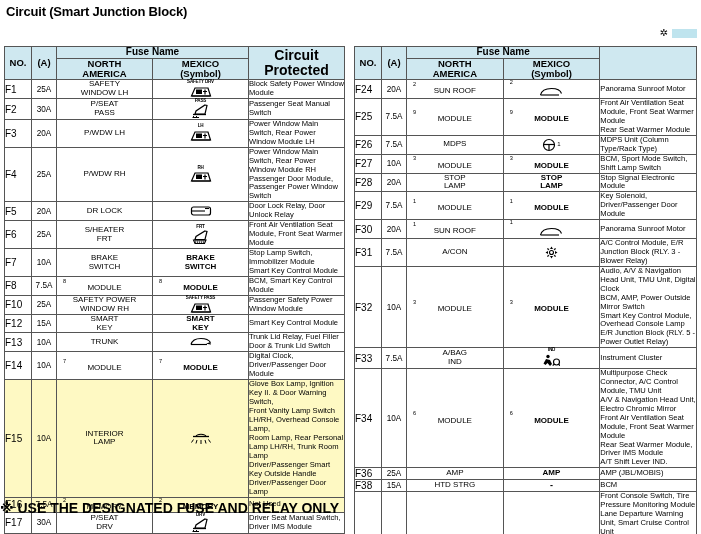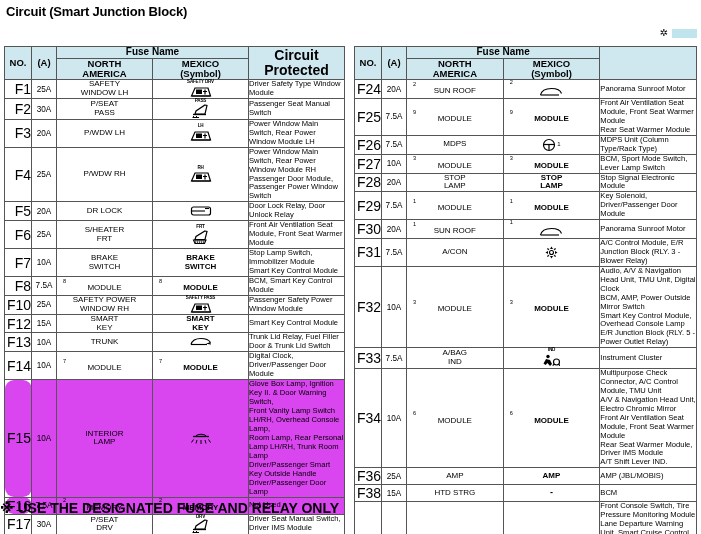--- a/index.html
+++ b/index.html
@@ -48,27 +48,27 @@
     text-align:center;
     font-size:9.5px;
     line-height:1.08;
     padding:2px 1px;
   }
   thead th.hdr-fn{font-size:10px;}
   thead th.hdr-cp{font-size:14px;}
   thead tr:first-child th{border-bottom:0.8px solid #555;}
 
   
-  td.c-no{text-align:right;font-size:14px;width:26px;border-radius:9px;}
+  td.c-no{text-align:left;font-size:10px;width:26px;}
   td.c-amp{text-align:center;font-size:8.2px;width:24px;}
   td.c-na{text-align:center;font-size:8px;line-height:1.1;width:63px;}
   td.c-mx{text-align:center;font-size:8px;font-weight:bold;line-height:1.1;width:60px;}
   td.c-cp{font-size:7.6px;line-height:1.18;padding:2px 3px;}
 
-  tr.lcad td{background:#d946ef;}
+  tr.lcad td{background:#fef9c3;}
   .na-sup{display:block;text-align:left;padding-left:6px;font-size:5.6px;line-height:1;font-weight:normal;}
   .lbl{display:block;}
 
   
   .sym{display:flex;align-items:center;justify-content:center;flex-direction:column;height:100%;}
   .sym svg{display:block;}
   .sym .cap{font-size:4.6px;font-weight:bold;letter-spacing:-0.2px;line-height:1;margin-bottom:0px;}
   .sym-row{display:flex;align-items:center;justify-content:center;gap:1px;}
   .sym-row .num{font-size:6px;font-weight:normal;}
   .dash{font-size:9px;font-weight:bold;}
@@ -122,21 +122,21 @@
               <span class="sym">
                 <span class="cap">SAFETY DRV</span>
                 <svg width="22" height="13" viewBox="0 0 44 26">
                   <path d="M3 22 L10 6 L36 6 L41 22 Z" fill="none" stroke="#000" stroke-width="2.4"></path>
                   <path d="M3 22 L41 22" stroke="#000" stroke-width="2.4"></path>
                   <rect x="12" y="9" width="12" height="9" fill="#000"></rect>
                   <path d="M30 9 l0 10 M26 13 l8 0" stroke="#000" stroke-width="2.4"></path>
                 </svg>
               </span>
             </td>
-            <td class="c-cp">Driver Safety Type Window Module</td>
+            <td class="c-cp">Block Safety Power Window Module</td>
           </tr>
           <tr>
             <td class="c-no">F2</td>
             <td class="c-amp">30A</td>
             <td class="c-na">
               <span class="lbl">P/SEAT<br>PASS</span>
             </td>
             <td class="c-mx">
               <span class="sym">
                 <span class="cap">PASS</span>
@@ -445,21 +445,21 @@
             <td class="c-no">F27</td>
             <td class="c-amp">10A</td>
             <td class="c-na">
               <span class="na-sup">3</span>
               <span class="lbl">MODULE</span>
             </td>
             <td class="c-mx">
               <span class="na-sup">3</span>
               <span class="lbl">MODULE</span>
             </td>
-            <td class="c-cp">BCM, Sport Mode Switch, Lever Lamp Switch</td>
+            <td class="c-cp">BCM, Sport Mode Switch, Shift Lamp Switch</td>
           </tr>
           <tr>
             <td class="c-no">F28</td>
             <td class="c-amp">20A</td>
             <td class="c-na">
               <span class="lbl">STOP<br>LAMP</span>
             </td>
             <td class="c-mx">
               <span class="lbl">STOP<br>LAMP</span>
             </td>

